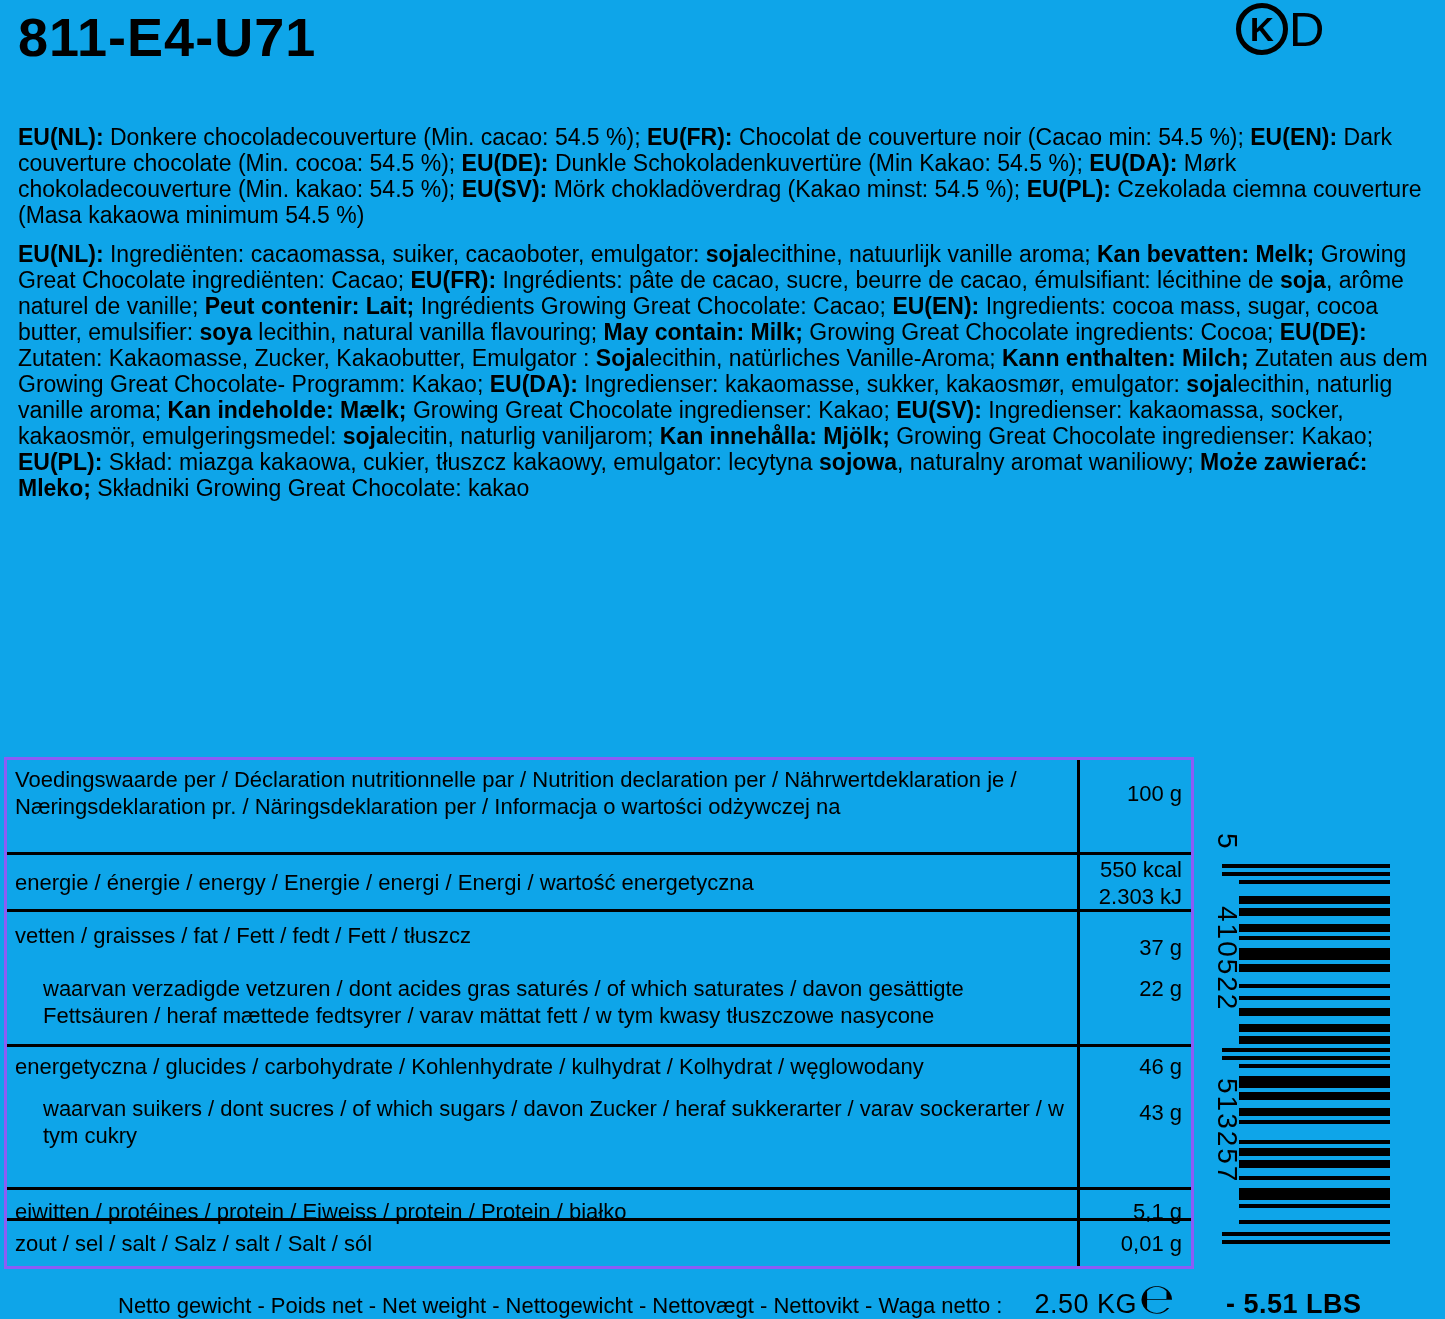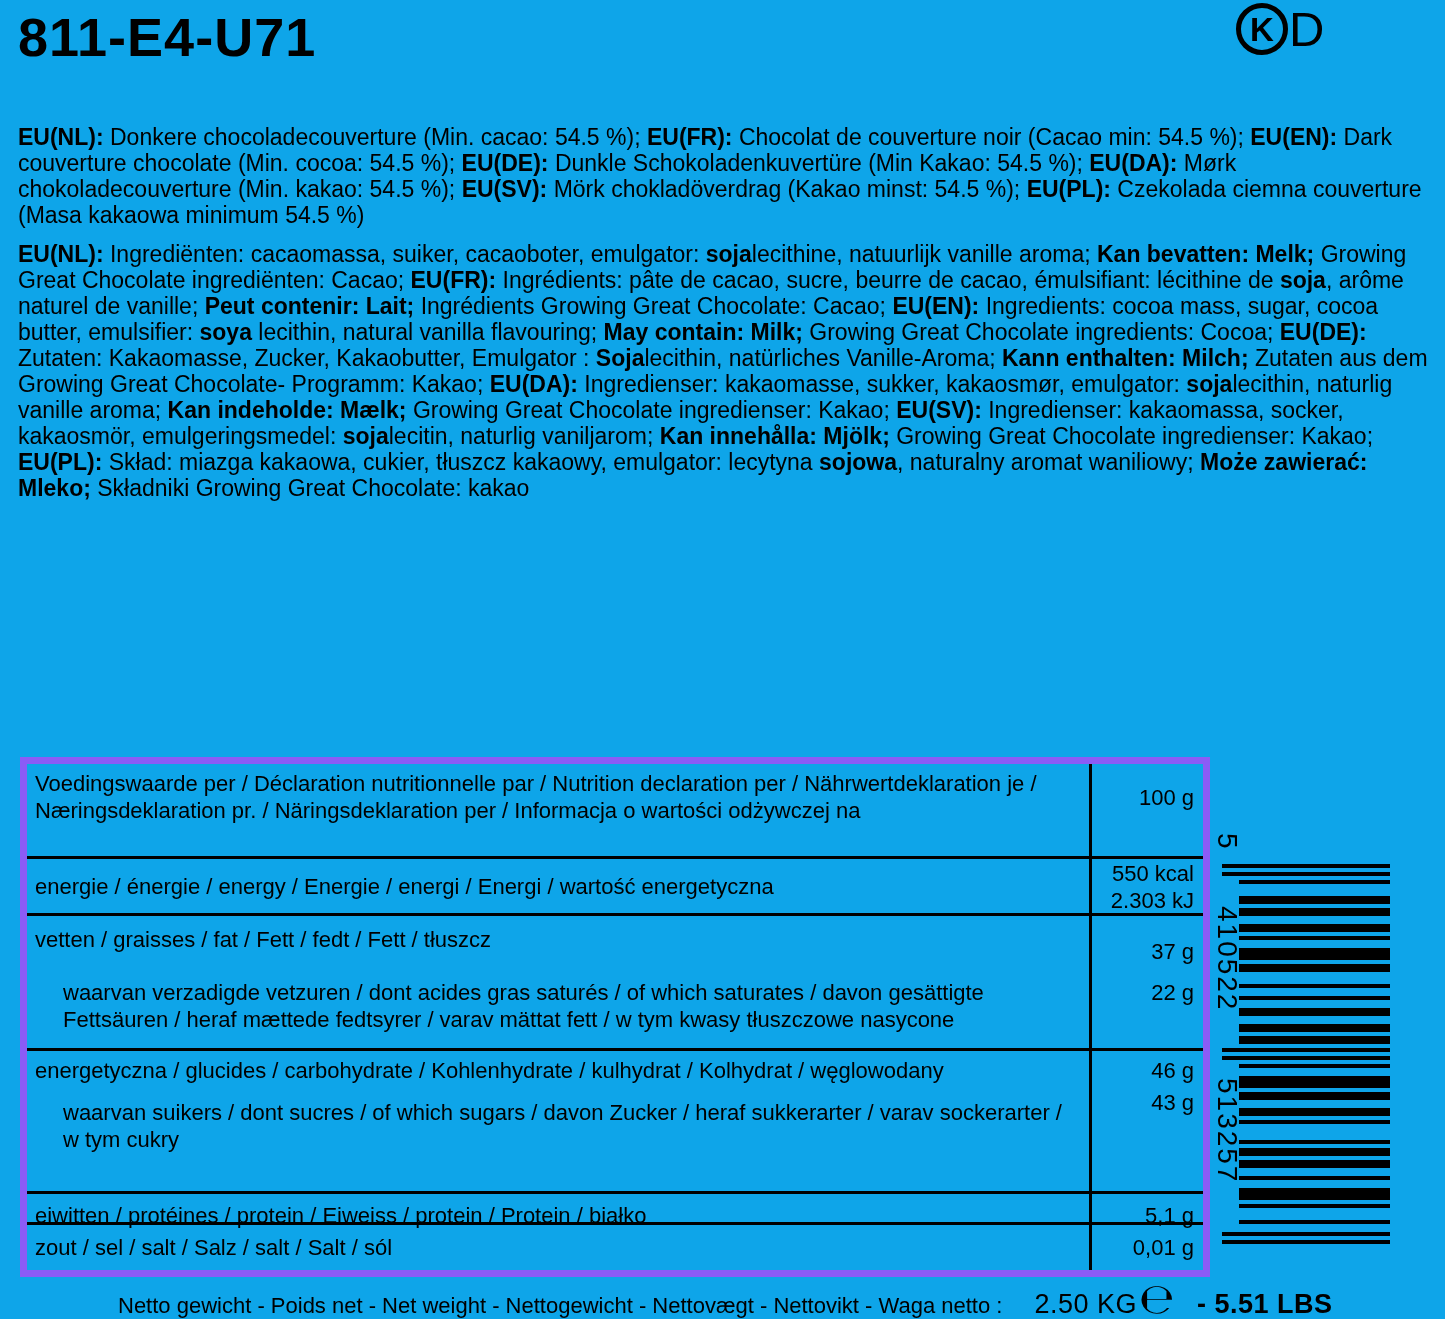--- a/index.html
+++ b/index.html
@@ -19,22 +19,22 @@
   }
   .k-suffix { font-size:49px; font-weight:400; margin-left:1px; line-height:0.9; }
 
   .para { position:absolute; left:18px; width:1412px; font-size:23px; line-height:26px;margin-top:44px; }
   .desc { top:80px; }
   .ingr { top:197px; }
   .para .seg-b { font-weight:700; }
 
   
   .ntable {
-    position:absolute; left:20px; top:757px; width:1190px;
-    border:7px solid #8b5cf6; box-sizing:border-box;
+    position:absolute; left:4px; top:757px; width:1190px;
+    border:3px solid #8b5cf6; box-sizing:border-box;
     font-size:22px; line-height:27px;
   }
   .trow {
     display:grid; grid-template-columns:1fr 114px;
     border-bottom:3px solid #000; box-sizing:border-box;
   }
   .trow:last-child { border-bottom:none; }
   .r-header  { height:95px; }
   .r-energy  { height:57px; }
   .r-fat     { height:135px; }
@@ -50,21 +50,21 @@
   .r-header .tval  { padding-top:20px; }
   .r-energy .tleft { padding-top:14px; }
   .r-energy .tval  { padding-top:1px; }
   .main-fat   { margin-top:10px; }
   .sub-fat    { margin:26px 0 0 28px; }
   .v-fat-1    { margin-top:22px; }
   .v-fat-2    { margin-top:14px; }
   .main-carbs { margin-top:6px; }
   .sub-carbs  { margin:15px 0 0 28px; }
   .v-carbs-1  { margin-top:6px; }
-  .v-carbs-2  { margin-top:5px; }
+  .v-carbs-2  { margin-top:19px; }
   .r-protein .tleft, .r-protein .tval { padding-top:8px; }
   .r-salt .tleft,    .r-salt .tval    { padding-top:9px; }
 
   
   .bc-bars { position:absolute; left:1222px; top:864px; width:168px; }
   .bc-mod { height:4px; width:151px; margin-left:17px; }
   .bc-mod.on { background:#000; }
   .bc-mod.on.guard { width:168px; margin-left:0; }
   .bc-digit {
     position:absolute; left:1241px;
@@ -73,21 +73,21 @@
   }
   .bc-first { top:833px; }
   .bc-left  { top:906px; }
   .bc-right { top:1078px; }
 
   
   .footer { position:absolute; left:118px; top:1284px; display:flex; align-items:baseline; white-space:nowrap; }
   .f-label { font-size:22px; }
   .f-kg  { font-size:27px; font-weight:400; margin-left:32px; letter-spacing:0.5px; }
   .f-e   { font-size:42px; font-weight:400; margin-left:2px; line-height:0.7; font-family:"DejaVu Sans",sans-serif; }
-  .f-lbs { font-size:27px; font-weight:700; margin-left:22px; letter-spacing:0.5px; }
+  .f-lbs { font-size:27px; font-weight:700; margin-left:51px; letter-spacing:0.5px; }
 </style>
 </head>
 <body>
 
 <div class="page">
 
   <div class="product-code">811-E4-U71</div>
 
   <div class="kosher">
     <span class="k-circle">K</span>

